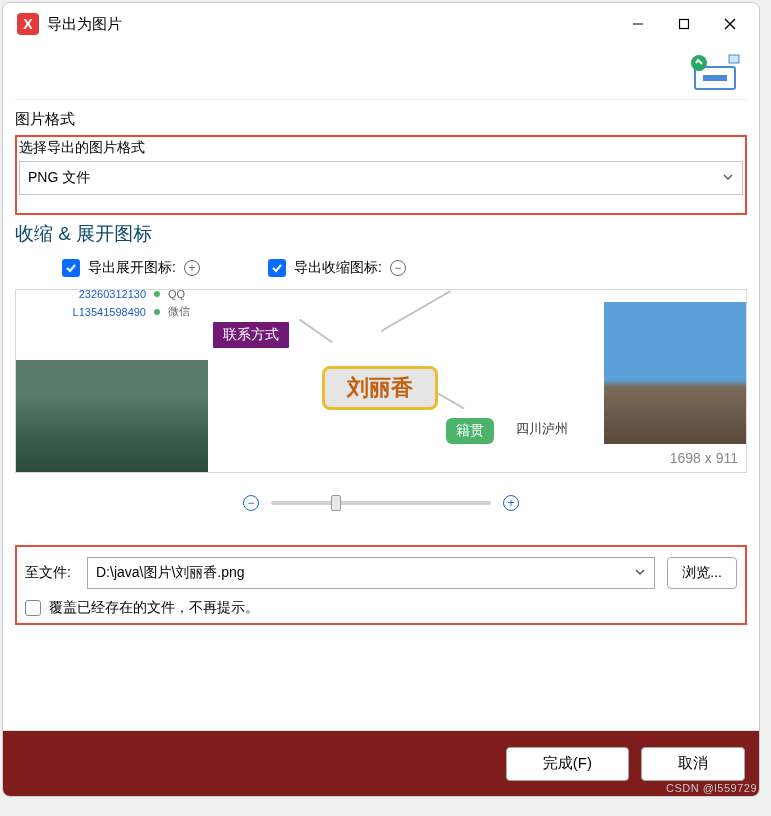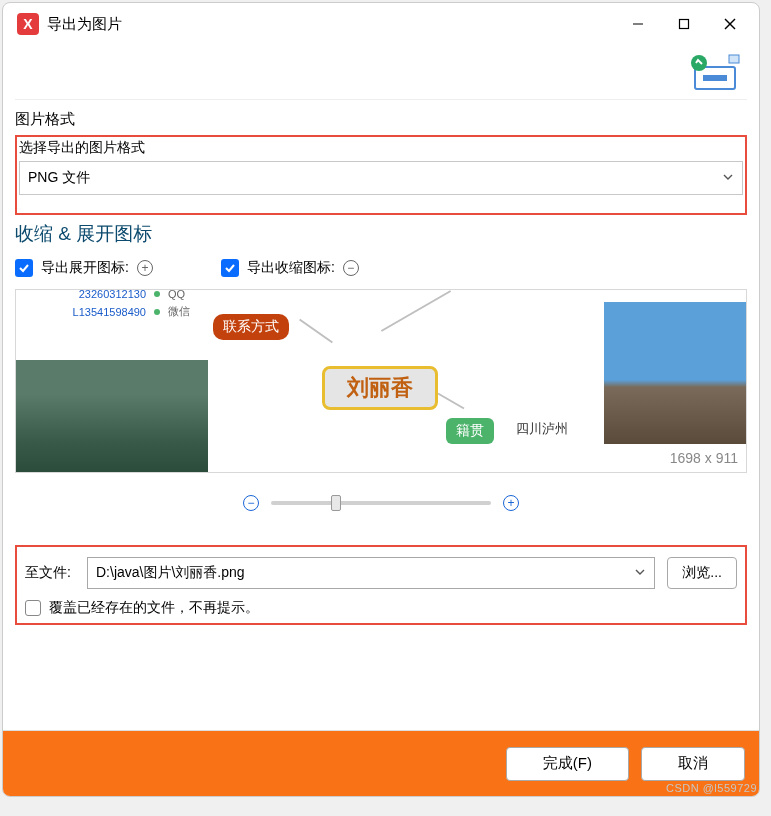--- a/index.html
+++ b/index.html
@@ -16,29 +16,29 @@
     .heading { font-size: 18px; font-weight: bold; color: #000; margin: 6px 0 10px 0; }
     .subheading { font-size: 14px; color: #000; margin-bottom: 20px; }
     .header-icon { margin-left: auto; margin-right: 6px; width: 56px; height: 40px; position: relative; }
     .section { border-top: 1px solid #eee; padding: 10px 0 0 0; margin-top: 6px; }
     .section-label { font-size: 15px; color: #000; margin-bottom: 8px; font-family: Liberation Serif, serif; }
     .field-label { font-size: 14px; color: #000; margin-bottom: 4px; }
     .redbox1 { border: 2px solid #e74c3c; padding: 2px 2px 18px 2px; margin-bottom: 6px; margin-top: -2px; }
     .select { width: 100%; border: 1px solid #c8c8c8; height: 34px; display: flex; align-items: center; padding: 0 8px; font-size: 14px; position: relative; background: #fff; }
     .select .chev { margin-left: auto; }
     .group-label { font-size: 19px; color: #0c4a6e; margin: 4px 0 12px 0; }
-    .check-row { display: flex; gap: 68px; align-items: flex-end; margin-bottom: 12px; }
+    .check-row { display: flex; gap: 68px; align-items: flex-end; margin-bottom: 12px; margin-left: 47px; }
     .check-item { display: flex; align-items: center; gap: 8px; font-size: 14px; }
     .checkbox { width: 18px; height: 18px; background: #0a6cff; border-radius: 3px; display: flex; align-items: center; justify-content: center; }
     .checkbox svg { width: 12px; height: 12px; }
     .circle-icon { width: 16px; height: 16px; border: 1.5px solid #666; border-radius: 50%; display: flex; align-items: center; justify-content: center; font-size: 12px; color: #666; line-height: 1; }
     .preview { border: 1px solid #d8d8d8; height: 184px; position: relative; overflow: hidden; background: #fff; margin-bottom: 10px; }
     .mindmap { position: absolute; inset: 0; }
     .mm-center { position: absolute; left: 306px; top: 76px; width: 116px; height: 44px; background: #e5e5e5; border: 3px solid #e8bd2f; border-radius: 8px; display: flex; align-items: center; justify-content: center; font-size: 22px; font-weight: bold; color: #c06010; }
-    .mm-node-contact { position: absolute; left: 197px; top: 24px; background: #c2410c; color: #fff; border-radius: 10px; padding: 4px 10px; font-size: 14px; }
+    .mm-node-contact { position: absolute; left: 197px; top: 32px; background: #701a75; color: #fff; border-radius: 1px; padding: 4px 10px; font-size: 14px; }
     .mm-node-origin { position: absolute; left: 430px; top: 128px; background: #4bb36a; color: #fff; border-radius: 6px; padding: 4px 10px; font-size: 14px; }
     .mm-origin-text { position: absolute; left: 500px; top: 130px; font-size: 13px; color: #333; }
     .mm-contact-list { position: absolute; left: 30px; top: -4px; font-size: 11px; color: #666; }
     .mm-contact-row { display: flex; align-items: center; gap: 8px; padding: 2px 0; }
     .mm-contact-phone { color: #1a5cc9; text-align: right; width: 100px; }
     .mm-contact-dot { width: 6px; height: 6px; background: #4bb36a; border-radius: 50%; }
     .mm-img-left { position: absolute; left: 0; top: 70px; width: 192px; height: 114px; background: linear-gradient(#5a7a6a 30%, #3a5a4a 70%, #2a4a3a); }
     .mm-img-right { position: absolute; right: 0; top: 12px; width: 142px; height: 142px; background: linear-gradient(#5ba0d8 55%, #7a6a5a 60%, #5a4a3a); }
     .mm-dim { position: absolute; right: 8px; bottom: 6px; font-size: 14px; color: #888; }
     .mm-line { position: absolute; border-top: 2px solid #bfbfbf; }
@@ -47,21 +47,21 @@
     .slider { width: 220px; height: 4px; background: #d0d0d0; position: relative; border-radius: 2px; }
     .slider-thumb { position: absolute; left: 60px; top: -6px; width: 10px; height: 16px; background: #e8e8e8; border: 1px solid #999; border-radius: 2px; }
     .redbox2 { border: 2px solid #e74c3c; padding: 10px 8px 6px 8px; margin-top: 10px; }
     .file-row { display: flex; align-items: center; gap: 6px; }
     .file-label { font-size: 14px; width: 56px; }
     .file-input { flex: 1; border: 1px solid #a8a8a8; height: 32px; display: flex; align-items: center; padding: 0 8px; font-size: 14px; background: #fff; }
     .file-input .chev { margin-left: auto; }
     .browse-btn { border: 1px solid #a8a8a8; height: 32px; padding: 0 14px; font-size: 14px; background: #fff; border-radius: 4px; cursor: pointer; margin-left: 6px; }
     .overwrite-row { display: flex; align-items: center; gap: 8px; margin-top: 10px; font-size: 14px; }
     .empty-check { width: 16px; height: 16px; border: 1.5px solid #888; border-radius: 3px; background: #fff; }
-    .footer { position: absolute; bottom: 0; left: 0; right: 0; border-top: 1px solid #ddd; height: 66px; display: flex; align-items: center; justify-content: flex-end; gap: 12px; padding: 0 14px; background: #f97316; }
+    .footer { position: absolute; bottom: 0; left: 0; right: 0; border-top: 1px solid #ddd; height: 66px; display: flex; align-items: center; justify-content: flex-end; gap: 12px; padding: 0 14px; background: #7f1d1d; }
     .btn { border: 1px solid #a8a8a8; border-radius: 4px; height: 34px; padding: 0 36px; font-size: 15px; background: #fff; cursor: pointer; }
     .watermark { position: absolute; right: 14px; bottom: 22px; font-size: 11px; color: #c6c6c6; letter-spacing: 0.5px; pointer-events: none; }
     .chev svg { width: 12px; height: 12px; }
   </style>
 </head>
 <body>
 
 <div class="window">
   <div class="titlebar">
     <div class="app-icon">X</div>

